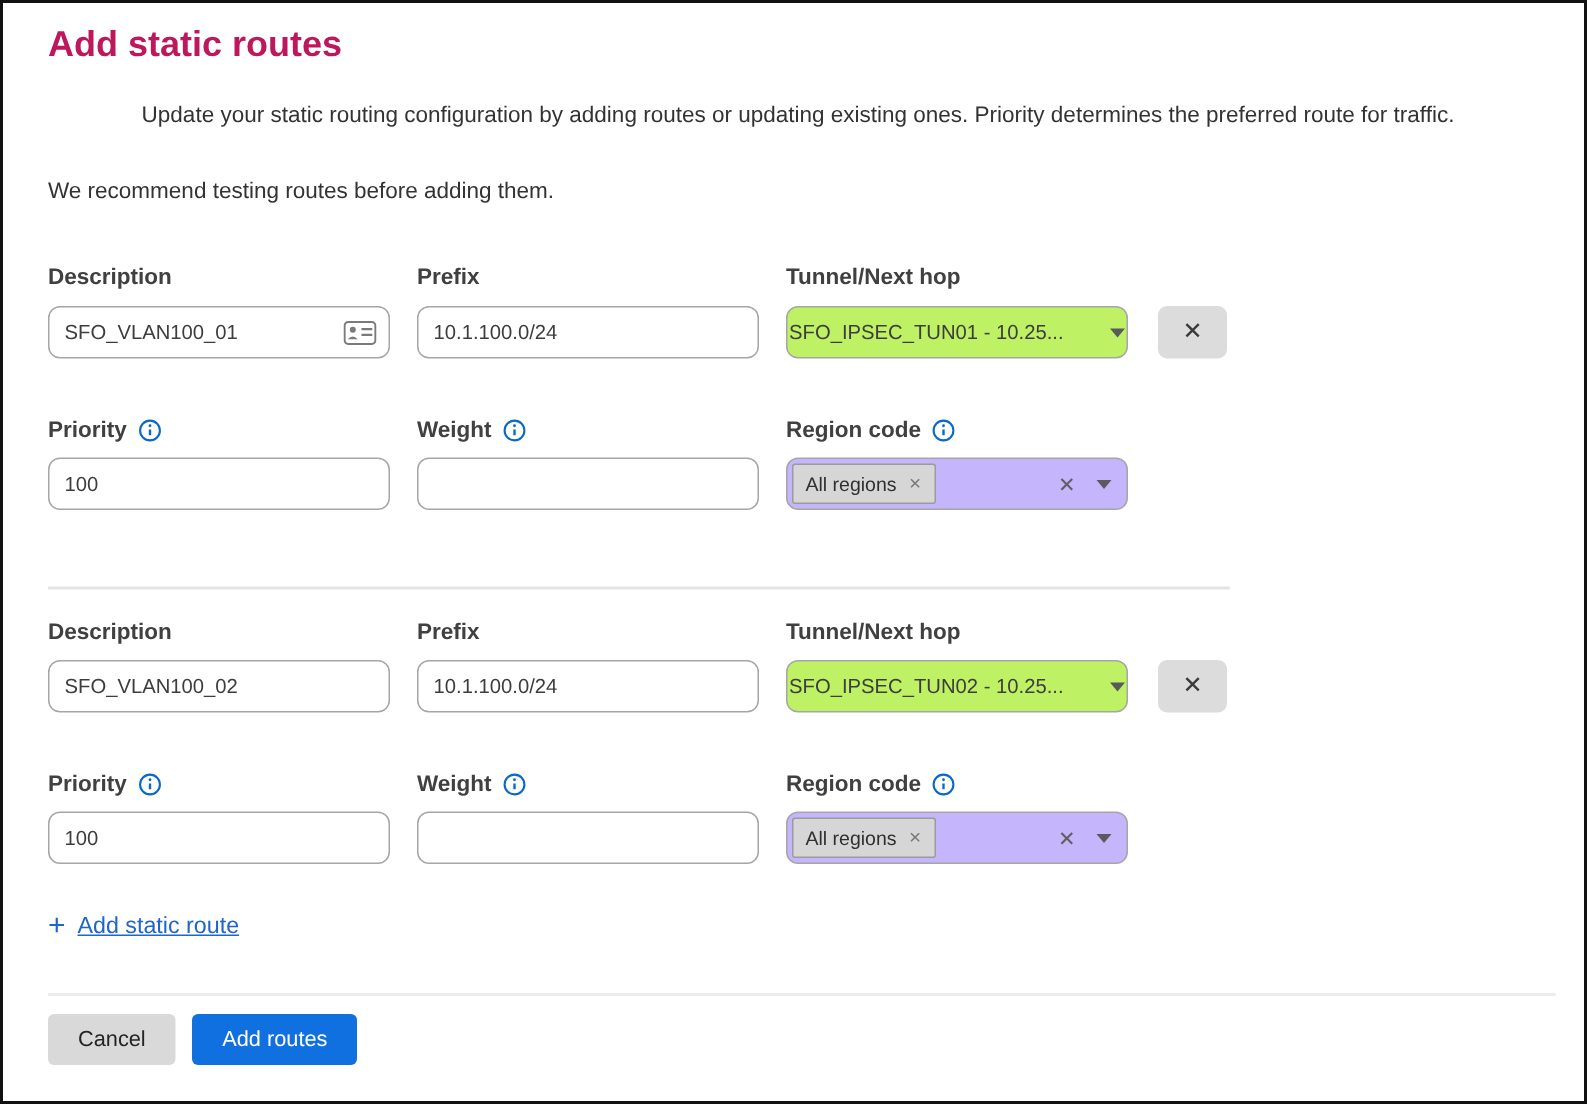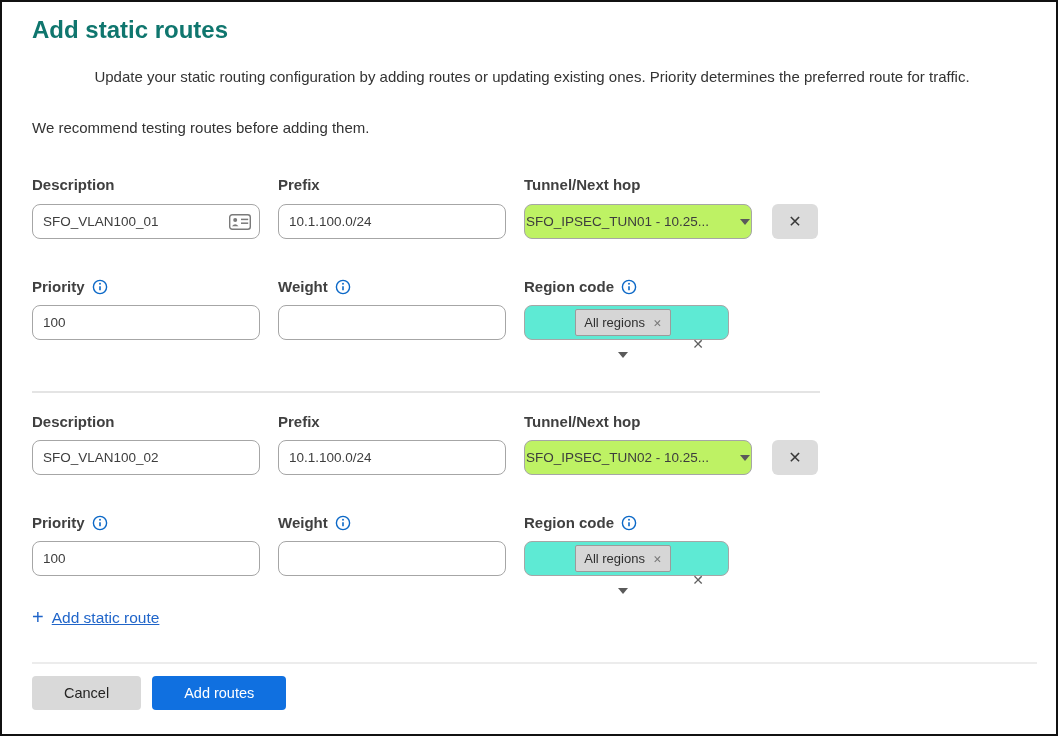--- a/index.html
+++ b/index.html
@@ -8,21 +8,21 @@
     position: relative;
     width: 1058px;
     height: 736px;
     background: #ffffff;
     border: 2px solid #111111;
     font-family: "Liberation Sans", sans-serif;
     overflow: hidden;
   }
   .page-title {
     position: absolute; left: 30px; top: 14px;
-    font-size: 24px; font-weight: 700; color: #0f766e;
+    font-size: 24px; font-weight: 700; color: #be185d;
   }
   .intro-text {
     position: absolute; left: 30px; top: 66px; width: 1000px;
     font-size: 15px; color: #333333; text-align: center;
   }
   .note-text {
     position: absolute; left: 30px; top: 117px; width: 1000px;
     font-size: 15px; color: #333333;
   }
   .row { position: absolute; left: 30px; display: flex; gap: 18px; align-items: center; }
@@ -54,24 +54,24 @@
     border-left: 5px solid transparent; border-right: 5px solid transparent;
     border-top: 6px solid #5a5a5a; flex: none;
   }
   .xbtn {
     width: 46px; height: 35px; margin-left: 2px;
     background: #dcdcdc; border: none; border-radius: 6px;
     font-size: 16px; color: #3a3a3a; cursor: pointer;
     font-family: "Liberation Sans", sans-serif; line-height: 35px;
   }
   .multiselect {
-    width: 205px; height: 35px;
+    width: 228px; height: 35px;
     border: 1px solid #a6a6a6; border-radius: 8px;
-    background: #5eead4; display: flex; align-items: center;
-    padding: 3px 10px 3px 3px; cursor: pointer; flex-direction: column;
+    background: #c4b5fd; display: flex; align-items: center;
+    padding: 3px 10px 3px 3px; cursor: pointer;
   }
   .chip {
     display: inline-flex; align-items: center; height: 27px;
     background: #d6d6d6; border: 1px solid #9b9b9b; border-radius: 2px;
     padding: 0 8px; font-size: 13px; color: #2f2f2f; flex: none;
   }
   .chip-x { font-size: 10.5px; color: #787878; margin-left: 8px; cursor: pointer; }
   .clear-x { margin-left: auto; font-size: 14px; color: #5f5f5f; cursor: pointer; padding-right: 14px; }
   .divider {
     position: absolute; left: 30px; width: 788px;
@@ -84,21 +84,21 @@
   }
   .plus-glyph { font-size: 20px; margin-right: 8px; font-weight: 400; }
   .add-link-label { font-size: 15.5px; text-decoration: underline; }
   .footer-divider {
     position: absolute; left: 30px; top: 660px; width: 1005px;
     border-top: 2px solid #ececec;
   }
   .footer { position: absolute; left: 30px; top: 674px; display: flex; gap: 11px; }
   .btn {
     height: 34px; border: none; border-radius: 4px;
-    font-size: 14.5px; padding: 0 32px; cursor: pointer;
+    font-size: 14.5px; padding: 0 20px; cursor: pointer;
     font-family: "Liberation Sans", sans-serif;
   }
   .btn-gray { background: #d9d9d9; color: #252423; }
   .btn-primary { background: #1070e0; color: #ffffff; }
 </style>
 </head>
 <body>
 
 <div class="screen">
 

